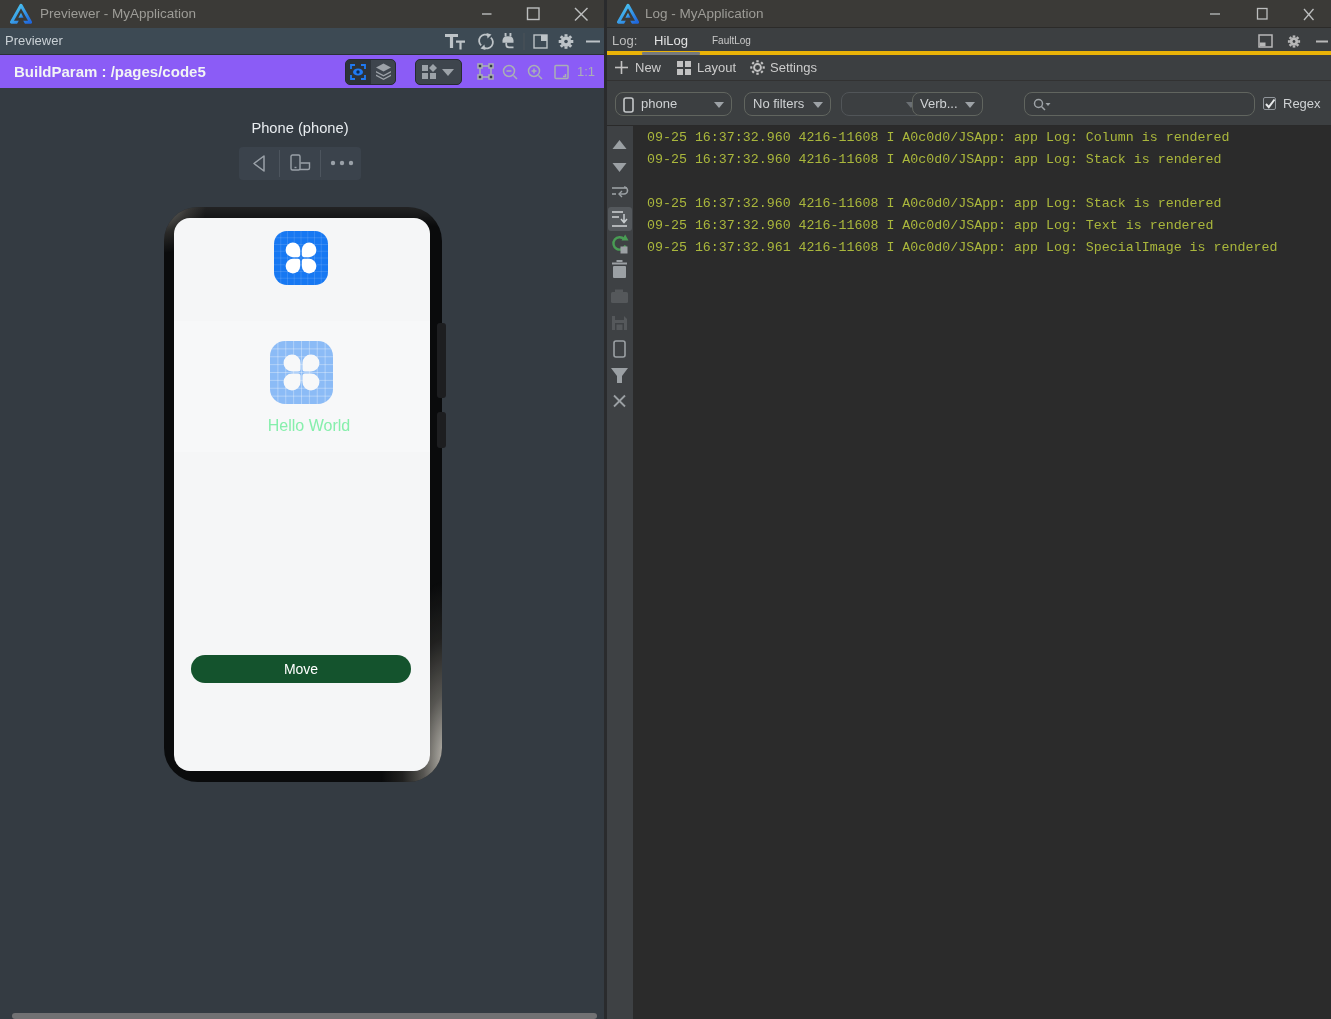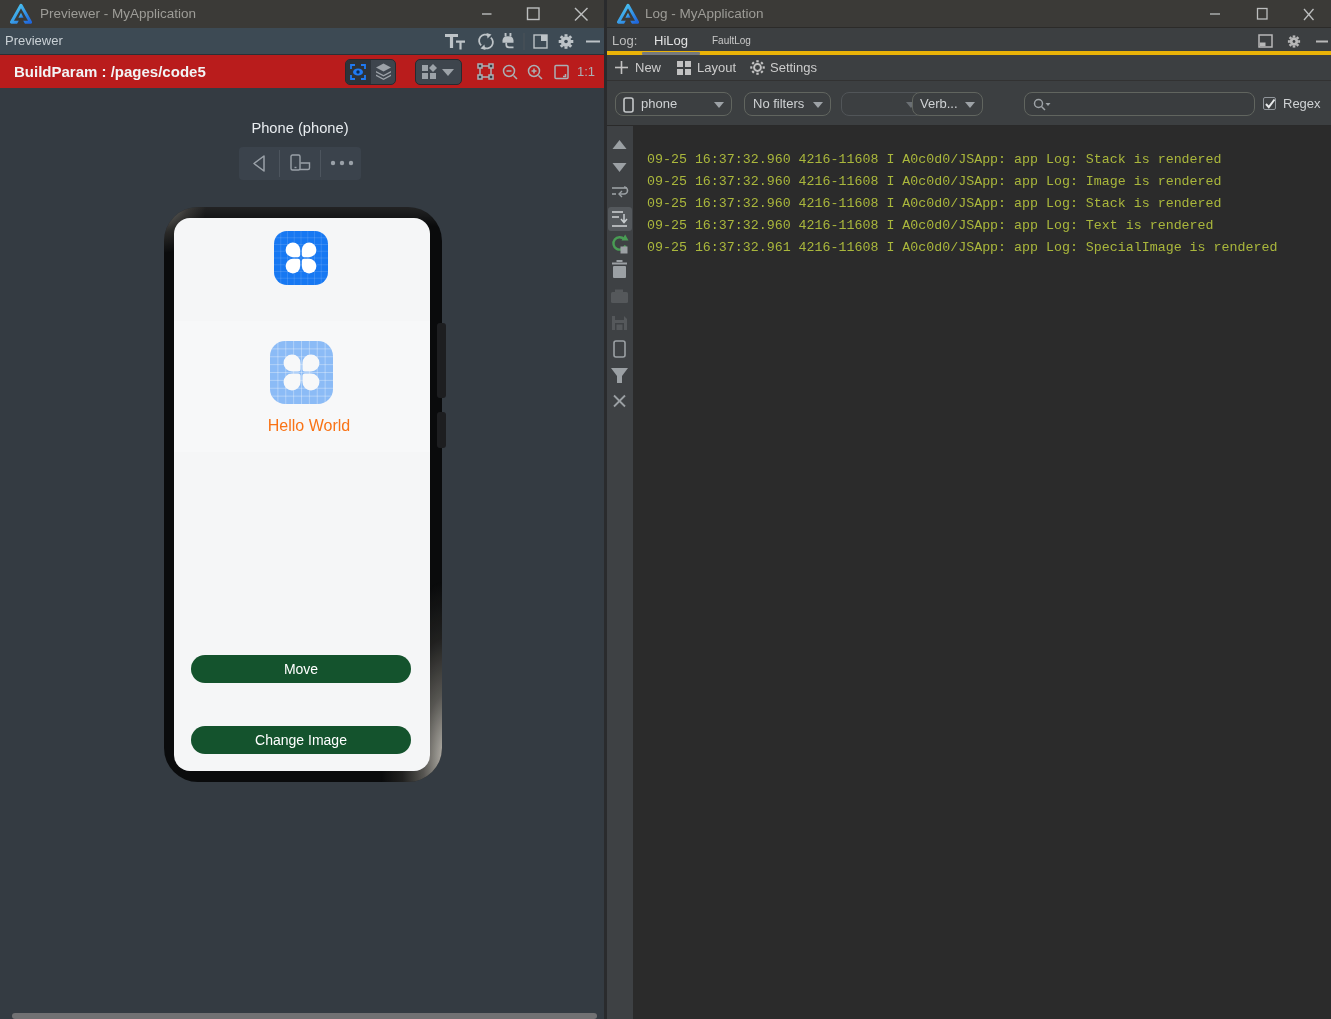--- a/index.html
+++ b/index.html
@@ -6,21 +6,21 @@
 html,body { width:1331px; height:1019px; overflow:hidden; background:#2b2b2b; font-family:"Liberation Sans",sans-serif; }
 .abs { position:absolute; }
 #stage { position:relative; width:1331px; height:1019px; }
 
 
 #lw { left:0; top:0; width:606px; height:1019px; background:#343b42; }
 #lw-title { left:0; top:0; width:606px; height:43px; background:#3b3a37; border-bottom:1px solid #2c2b29; }
 .wtitle { color:#9d9c97; font-size:13.5px; line-height:28px; }
 #lw-hdr { left:0; top:28px; width:606px; height:27px; background:#3d4a54; border-bottom:1px solid #2b3036; }
 #lw-hdr .lbl { position:absolute; left:5px; top:0; line-height:26px; font-size:13px; color:#c9d0d5; }
-#lw-build { left:0; top:55px; width:606px; height:33px; background:#b91c1c;padding-left:20px; }
+#lw-build { left:0; top:55px; width:606px; height:33px; background:#8b5cf6;padding-left:20px; }
 #lw-build .lbl { position:absolute; left:14px; top:0; line-height:33px; font-size:15px; font-weight:bold; color:#f2f4f5; }
 #lw-main { left:0; top:88px; width:605px; height:924px; background:#343b42; }
 #lw-scroll { left:0; top:1012px; width:606px; height:7px; background:#343b42; }
 #lw-scroll .thumb { position:absolute; left:12px; top:1px; width:585px; height:6px; background:#717173; border-radius:3px; }
 
 
 #phone-label { left:150px; top:120px; width:300px; text-align:center; font-size:14.7px; color:#e9edf0; }
 #phone-toolbar { left:239px; top:147px; width:122px; height:33px; background:#3b434c; border-radius:4px; }
 #phone-toolbar .sep { position:absolute; top:3px; width:1px; height:27px; background:#4d555e; }
 
@@ -28,21 +28,21 @@
 #phone .shine { position:absolute; inset:0; border-radius:34px;
   background: radial-gradient(88px 235px at 102% 96%, rgba(215,211,202,.9) 0%, rgba(150,147,139,.55) 28%, rgba(90,88,82,.28) 52%, transparent 76%),
               radial-gradient(65px 75px at -1% -1%, rgba(165,162,155,.7) 0%, rgba(110,108,102,.32) 42%, transparent 70%),
               linear-gradient(to bottom, rgba(255,255,255,0.10), rgba(255,255,255,0) 3.5%);
 }
 #screen { left:174px; top:218px; width:256px; height:553px; background:#f5f6f7; border-radius:16px; }
 .sidebtn { left:437px; width:9px; background:#1d1e20; border-radius:3px; }
 
 
 .appicon { display:block; }
-#hello { left:244px; top:417px; width:130px; text-align:center; font-size:16px; color:#f97316; }
+#hello { left:244px; top:417px; width:130px; text-align:center; font-size:16px; color:#86efac; }
 .pbtn { left:191px; width:220px; height:28px; background:#14532d; border-radius:14px; color:#fff; font-size:14px; text-align:center; line-height:28px; }
 
 
 #rw { left:606px; top:0; width:725px; height:1019px; background:#3c3f41; }
 #rw-title { left:606px; top:0; width:725px; height:28px; background:#3b3a37; border-bottom:1px solid #2c2b29; }
 #rw-tabs { left:606px; top:28px; width:725px; height:27px; background:#3c3f41; border-bottom:4px solid #eab308; }
 #rw-actions { left:606px; top:55px; width:725px; height:26px; background:#3c3f41; border-bottom:1px solid #323232; }
 #rw-filter { left:606px; top:81px; width:725px; height:45px; background:#3c3f41; border-bottom:1px solid #2a2a2a; }
 .dd { position:absolute; top:92px; height:24px; border:1px solid #61655f; border-radius:8px; background:#3c3f41; color:#cfd2d4; font-size:13px; }
 .dd .car { position:absolute; right:7px; top:9px; width:0; height:0; border-left:5px solid transparent; border-right:5px solid transparent; border-top:6px solid #9da2a6; }
@@ -273,21 +273,20 @@
         <path d="M21.5 35 A13.5 13.5 0 1 1 48.5 35 L48.5 44.5 Q48.5 48.5 44.5 48.5 L35 48.5 A13.5 13.5 0 0 1 21.5 35 Z"></path>
         <path d="M51.5 35 A13.5 13.5 0 1 1 78.5 35 A13.5 13.5 0 0 1 65 48.5 L55.5 48.5 Q51.5 48.5 51.5 44.5 Z"></path>
         <path d="M21.5 65 A13.5 13.5 0 0 1 35 51.5 L44.5 51.5 Q48.5 51.5 48.5 55.5 L48.5 65 A13.5 13.5 0 1 1 21.5 65 Z"></path>
         <path d="M51.5 55.5 Q51.5 51.5 55.5 51.5 L65 51.5 A13.5 13.5 0 0 1 78.5 65 A13.5 13.5 0 1 1 51.5 65 Z"></path>
       </g>
     </g>
   </svg>
 
   <div class="abs" id="hello">Hello World</div>
   <div class="abs pbtn" style="top:655px">Move</div>
-  <div class="abs pbtn" style="top:726px">Change Image</div>
 
   <div class="abs" id="lw-scroll">
       <div class="thumb"></div>
     </div>
 
   <div class="abs" id="rw"></div>
   <div class="abs" id="rw-title">
     <svg class="abs" style="left:11px;top:3px" width="22" height="22" viewBox="0 0 22 22">
       <path d="M11 2.2 L20.6 19.2 L1.4 19.2 Z" fill="none" stroke="url(#lg1)" stroke-width="3" stroke-linejoin="round"></path>
       <path d="M7 21 L11 13.6 L15 21 Z" fill="#3b3a37"></path>
@@ -393,22 +392,22 @@
     </svg>
   </div>
   <div class="abs" style="left:1263px;top:97px;width:13px;height:13px;background:#3e4143;border:1.4px solid #90959a;border-radius:2px"></div>
   <svg class="abs" style="left:1263px;top:97px" width="14" height="14" viewBox="0 0 14 14">
       <path d="M3 7 L5.8 10.2 L11.5 2.5" fill="none" stroke="#e8eaeb" stroke-width="2"></path>
     </svg>
   <span class="abs" style="left:1283px;top:92px;line-height:24px;font-size:13px;color:#cfd2d4">Regex</span>
 
   <div class="abs" id="rw-strip"></div>
   <div class="abs" id="rw-log"></div>
+  <div class="logline" style="top:130px">09-25 16:37:32.960 4216-11608 I A0c0d0/JSApp: app Log: Column is rendered</div>
   <div class="logline" style="top:152px">09-25 16:37:32.960 4216-11608 I A0c0d0/JSApp: app Log: Stack is rendered</div>
-  <div class="logline" style="top:174px">09-25 16:37:32.960 4216-11608 I A0c0d0/JSApp: app Log: Image is rendered</div>
   <div class="logline" style="top:196px">09-25 16:37:32.960 4216-11608 I A0c0d0/JSApp: app Log: Stack is rendered</div>
   <div class="logline" style="top:218px">09-25 16:37:32.960 4216-11608 I A0c0d0/JSApp: app Log: Text is rendered</div>
   <div class="logline" style="top:240px">09-25 16:37:32.961 4216-11608 I A0c0d0/JSApp: app Log: SpecialImage is rendered</div>
 
   <div class="abs" style="left:608px;top:207px;width:24px;height:24px;background:#54585c;border-radius:3px"></div>
   <svg class="abs" style="left:606px;top:126px" width="27" height="290" viewBox="0 0 27 290">
 
     <g fill="#9ba0a4">
       <path d="M6.5 23 L13.5 14 L20.5 23 Z"></path>
       <path d="M6.5 37 L20.5 37 L13.5 46 Z"></path>

